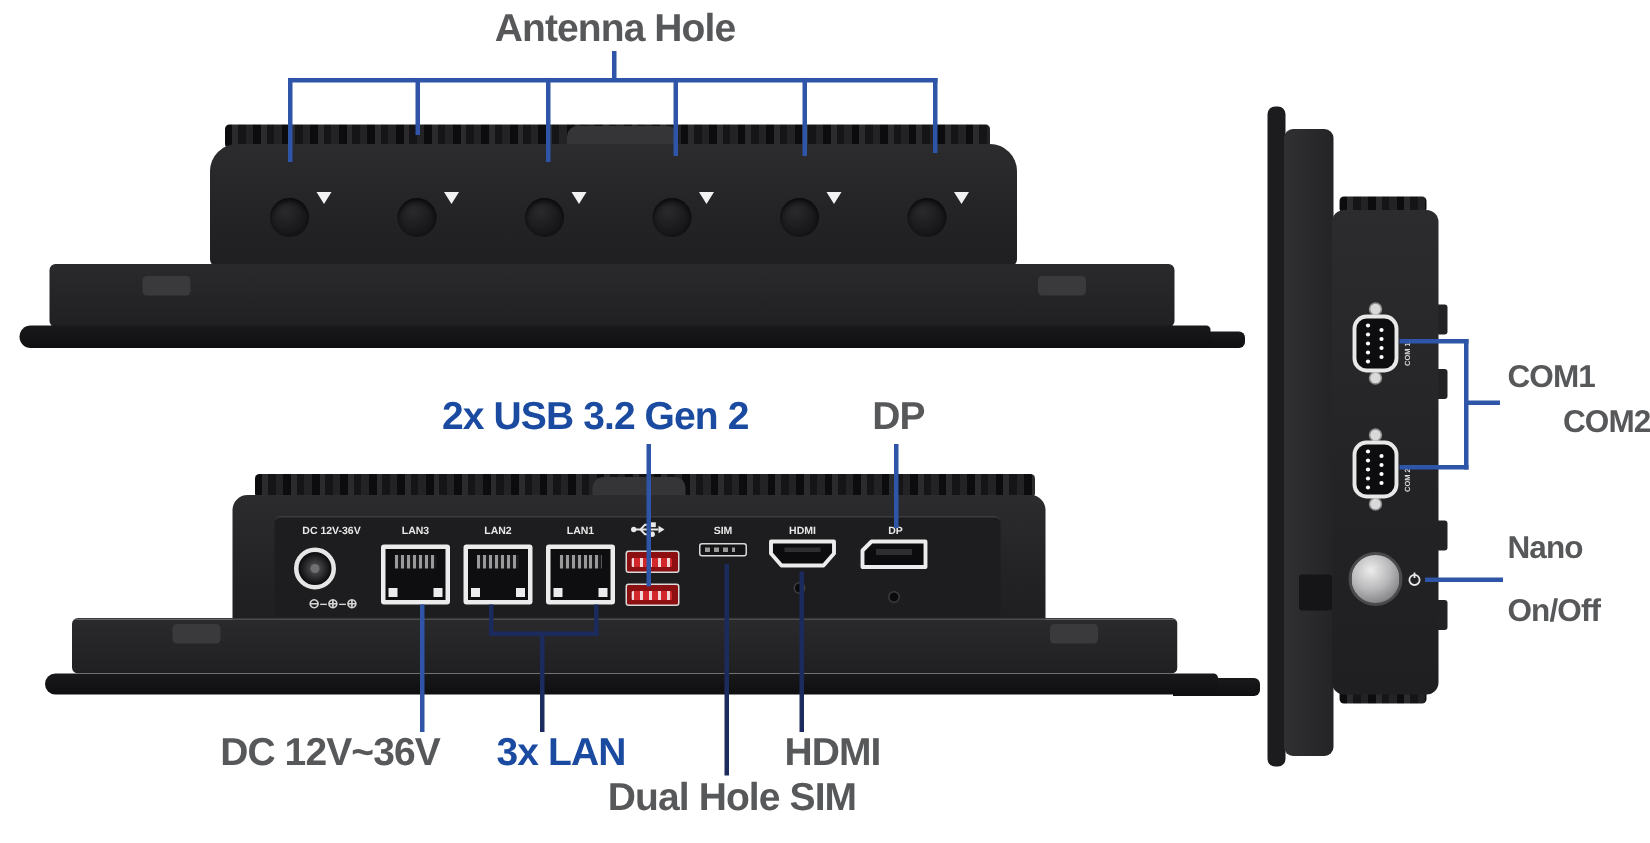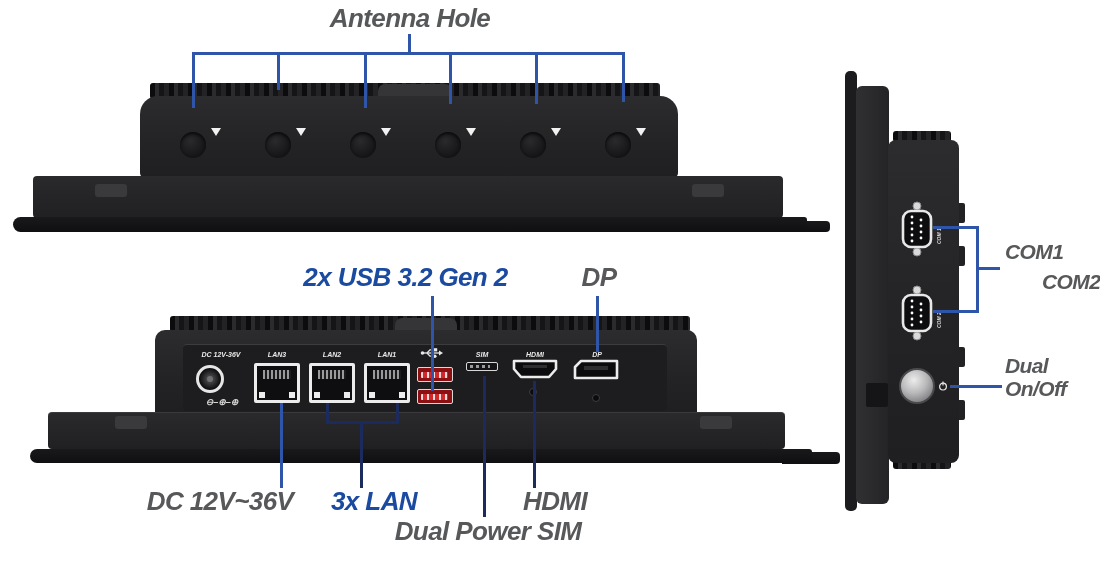--- a/index.html
+++ b/index.html
@@ -1,17 +1,17 @@
 <!DOCTYPE html>
 <html><head>
 <meta charset="utf-8">
 <style>
   html,body{margin:0;padding:0;background:#fff;}
   #canvas{position:relative;width:1100px;height:562px;background:#ffffff;overflow:hidden;
-          font-family:"Liberation Sans",sans-serif;font-style:italic;}
+          font-family:"Liberation Sans",sans-serif;}
   .abs{position:absolute;}
   
   .vl{position:absolute;width:3px;}
   .hl{position:absolute;height:3px;}
   .blue{background:#2E55A8;}
   .navy{background:#1B2B5E;}
   
   .lbl{position:absolute;font-weight:bold;font-size:26px;line-height:1.05;
        color:#57585A;letter-spacing:-0.6px;white-space:nowrap;text-align:center;}
   .lbl.blue-t{color:#1B4BA0;}
@@ -155,37 +155,37 @@
     <div class="screw" style="left:592px;top:394px;"></div>
 
     <div class="frame" style="left:48px;top:412px;width:737px;height:37px;border-radius:4px;border-top:1px solid #3a3a3c;box-sizing:border-box;"></div>
     <div class="clip" style="left:115px;top:416px;"></div>
     <div class="clip" style="left:700px;top:416px;"></div>
     <div class="strip" style="left:782px;top:452px;width:58px;height:12px;border-radius:0 4px 4px 0;"></div>
     <div class="strip" style="left:30px;top:449px;width:782px;height:14px;border-radius:7px 3px 3px 7px;"></div>
   </div>
 
   <div>
-    <div class="lbl blue-t" style="left:293px;top:264px;width:225px;">2x USB 3.2 Gen 2</div>
+    <div class="lbl blue-t" style="left:274px;top:264px;width:225px;text-align:right;">2x USB 3.2 Gen 2</div>
     <div class="lbl" style="left:569px;top:264px;width:60px;">DP</div>
     <div class="vl blue" style="left:431px;top:296px;height:95px;"></div>
     <div class="vl blue" style="left:596px;top:296px;height:56px;"></div>
 
     <div class="vl blue" style="left:280px;top:403px;height:85px;"></div>
     <div class="vl navy" style="left:326px;top:403px;height:21px;"></div>
     <div class="vl navy" style="left:396px;top:403px;height:21px;"></div>
     <div class="hl navy" style="left:326px;top:421px;width:73px;"></div>
     <div class="vl navy" style="left:360px;top:421px;height:67px;"></div>
     <div class="vl navy" style="left:483px;top:376px;height:141px;"></div>
     <div class="vl navy" style="left:533px;top:381px;height:107px;"></div>
 
     <div class="lbl" style="left:140px;top:488px;width:160px;">DC 12V~36V</div>
     <div class="lbl blue-t" style="left:324px;top:488px;width:100px;">3x LAN</div>
     <div class="lbl" style="left:505px;top:488px;width:100px;">HDMI</div>
-    <div class="lbl" style="left:393px;top:518px;width:190px;">Dual Power SIM</div>
+    <div class="lbl" style="left:393px;top:518px;width:190px;">Dual Hole SIM</div>
   </div>
 
   <div>
     <div class="abs" style="left:845px;top:71px;width:12px;height:440px;background:#1c1c1e;border-radius:5px;"></div>
     <div class="abs" style="left:856px;top:86px;width:33px;height:418px;background:linear-gradient(90deg,#303032,#242426);border-radius:6px;"></div>
     <div class="abs" style="left:866px;top:383px;width:22px;height:24px;background:#151517;border-radius:2px;"></div>
 
     <div class="fins" style="left:893px;top:131px;width:58px;height:11px;"></div>
     <div class="fins" style="left:893px;top:458px;width:58px;height:11px;"></div>
     <div class="fin-tab" style="left:955px;top:203px;"></div>
@@ -239,17 +239,17 @@
 
   <div>
     <div class="hl blue" style="left:933px;top:226px;width:46px;"></div>
     <div class="hl blue" style="left:933px;top:310px;width:46px;"></div>
     <div class="vl blue" style="left:976px;top:226px;height:87px;"></div>
     <div class="hl blue" style="left:976px;top:267px;width:24px;"></div>
     <div class="lbl small" style="left:1005px;top:241px;">COM1</div>
     <div class="lbl small" style="left:1042px;top:271px;">COM2</div>
 
     <div class="hl blue" style="left:950px;top:385px;width:52px;"></div>
-    <div class="lbl small" style="left:1005px;top:355px;">Dual</div>
-    <div class="lbl small" style="left:1005px;top:378px;">On/Off</div>
+    <div class="lbl small" style="left:1005px;top:355px;">Nano</div>
+    <div class="lbl small" style="left:1005px;top:397px;">On/Off</div>
   </div>
 
 </div>
 
 </body></html>

